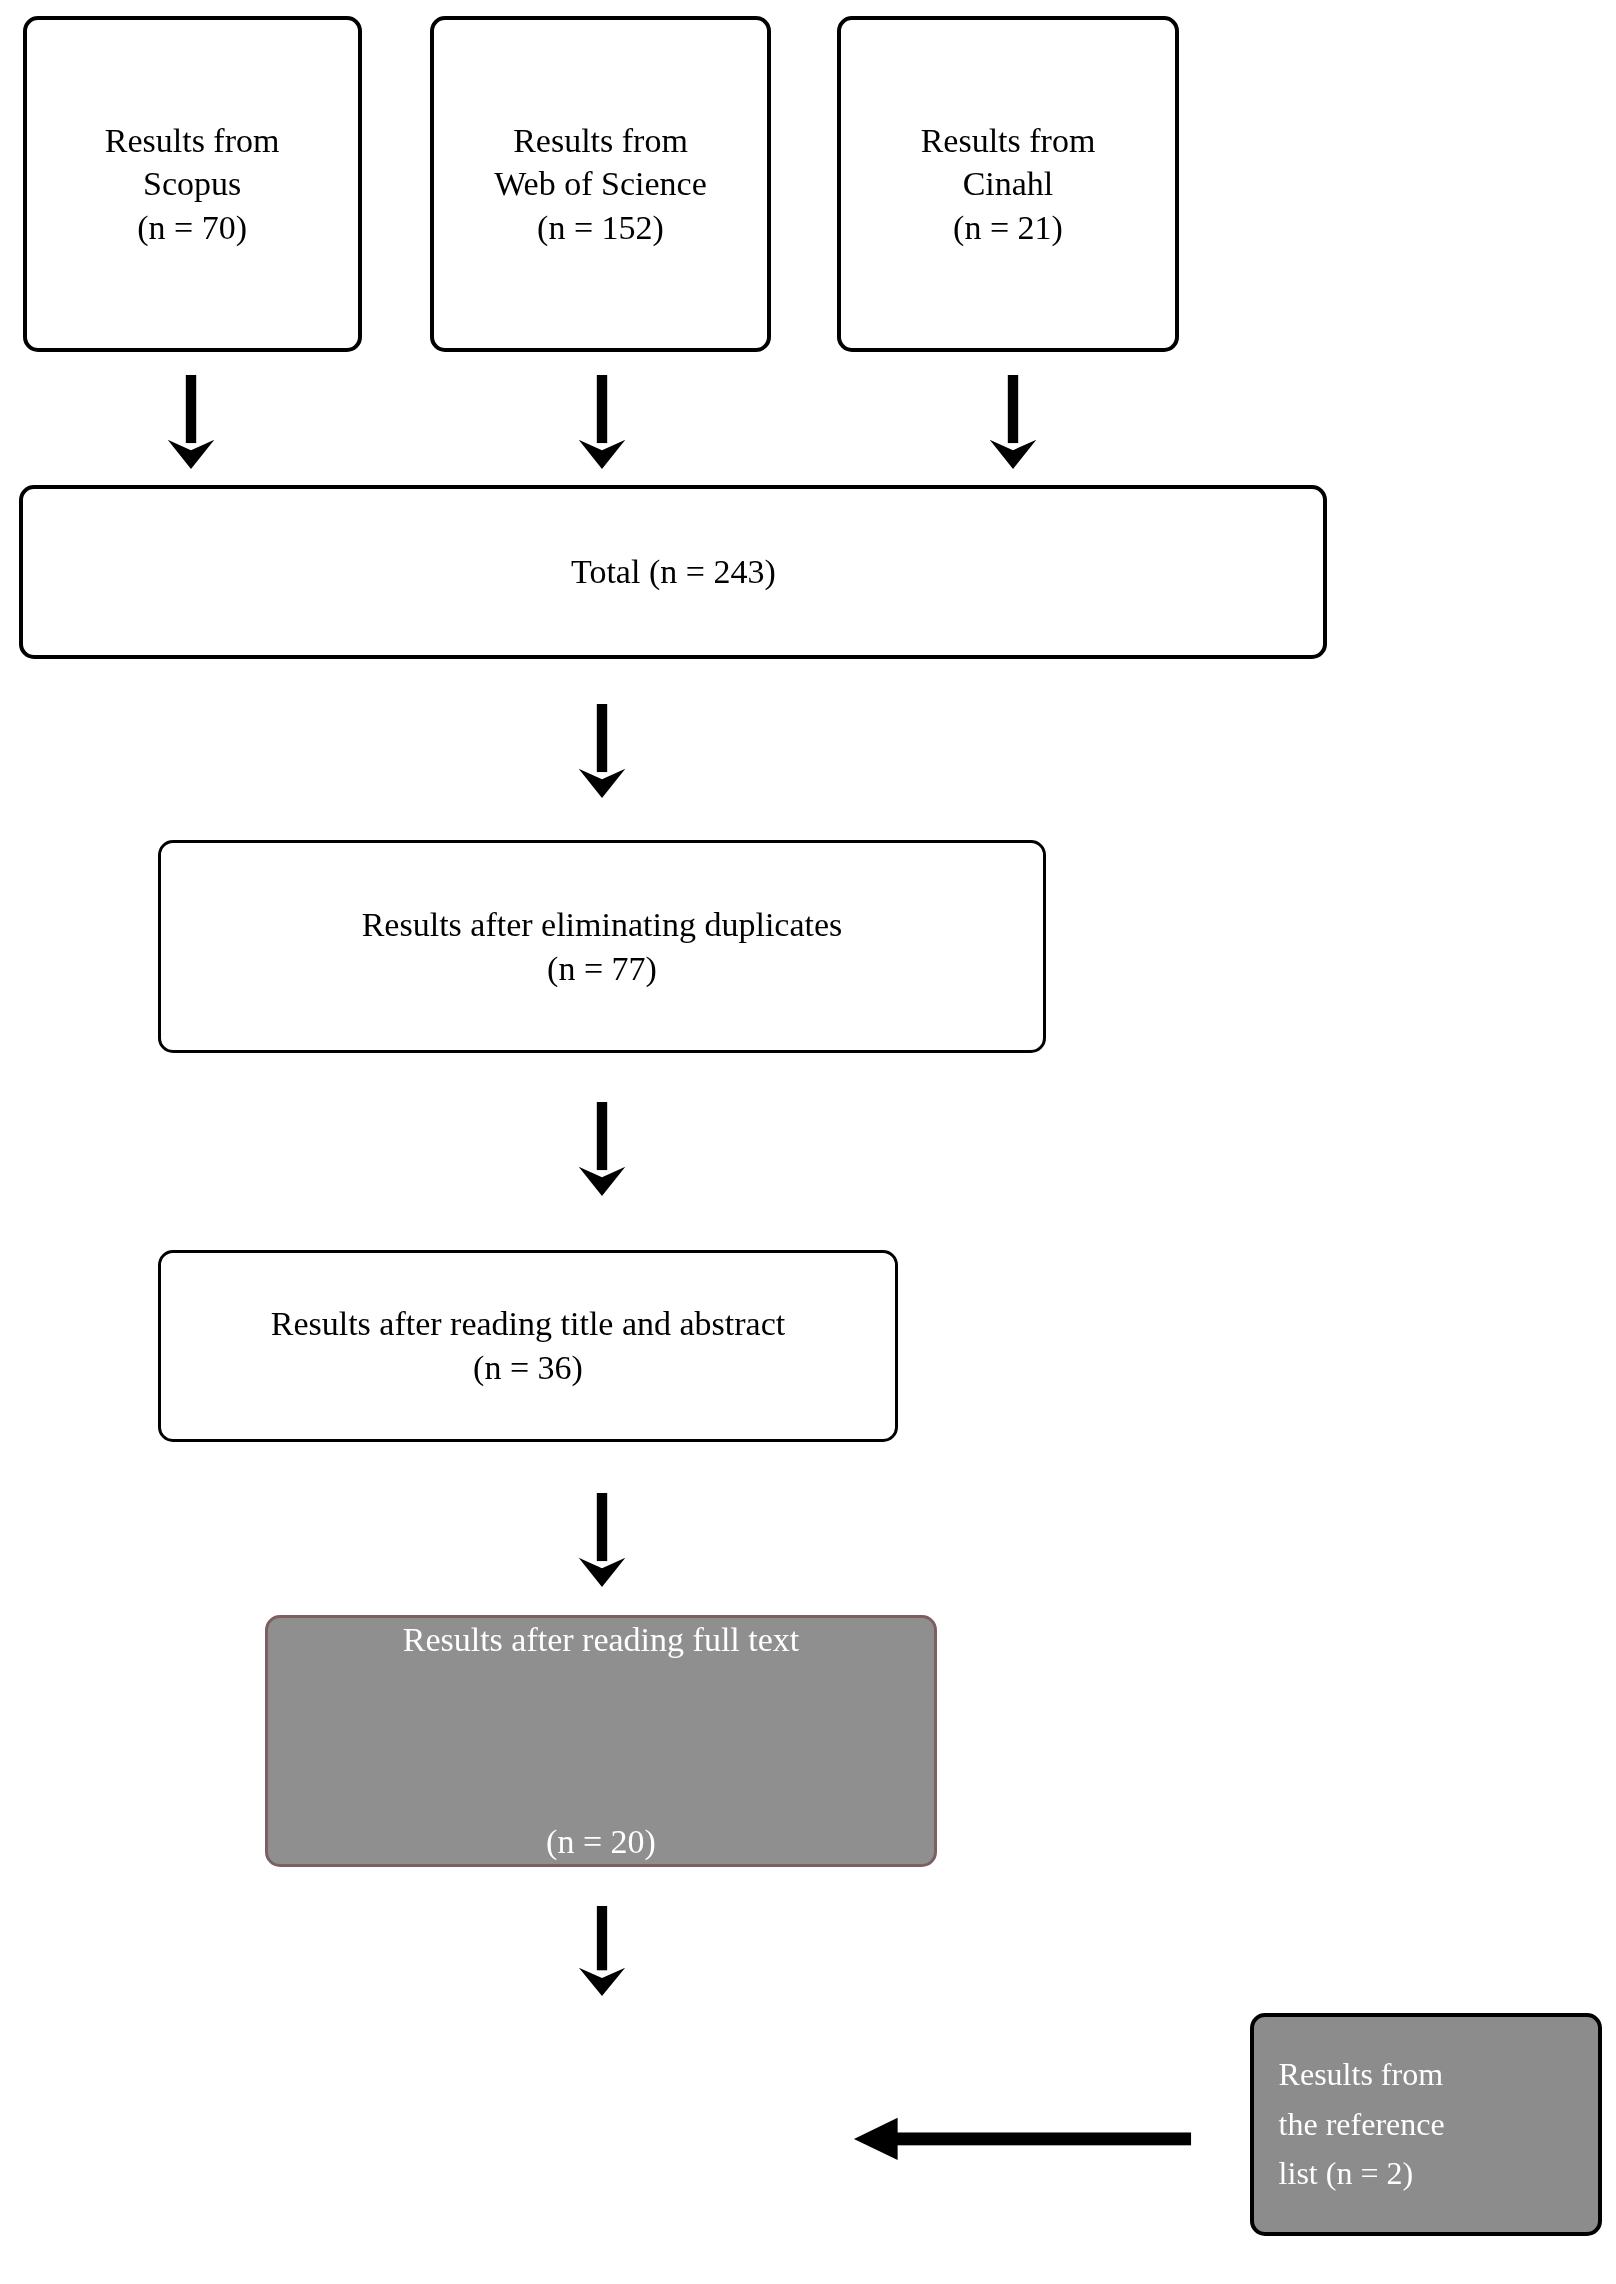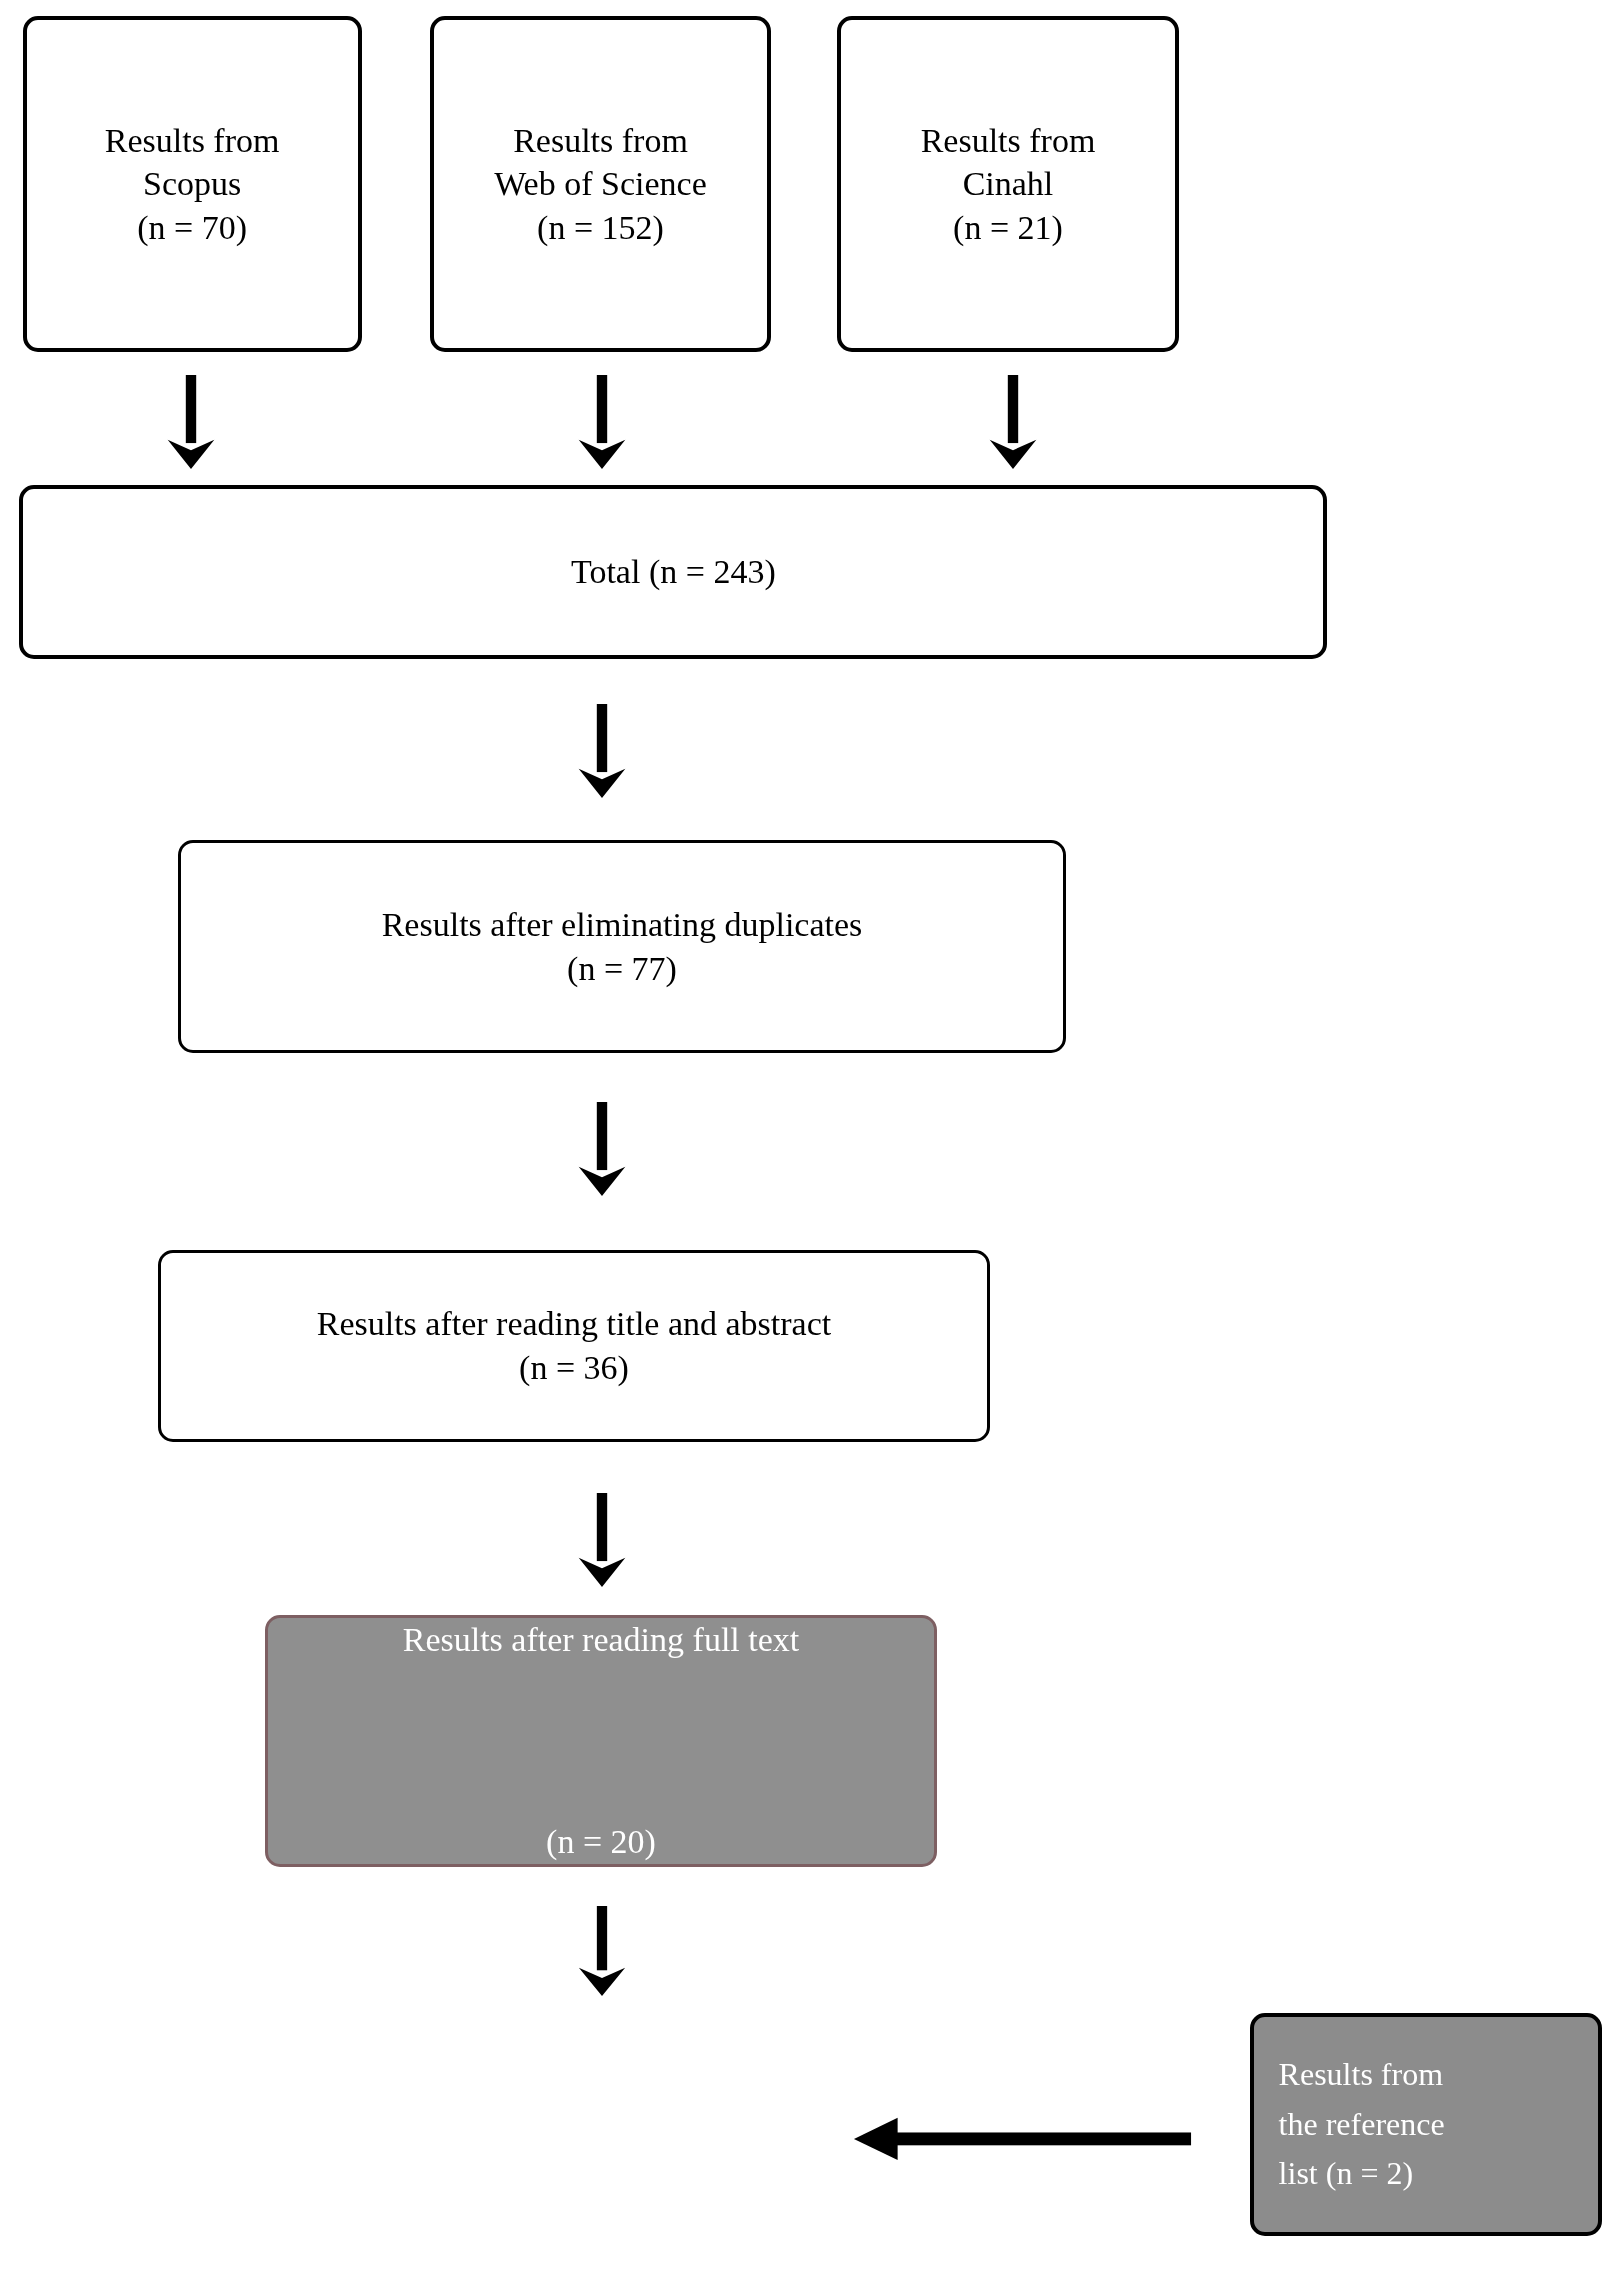--- a/index.html
+++ b/index.html
@@ -54,26 +54,25 @@
     background: #ffffff;
     font-size: 34px;
   }
 
   
   #box-duplicates {
     left: 158px; top: 840px; width: 888px; height: 213px;
     border: 3.9px solid #000000;
     background: #ffffff;
     font-size: 34px;
-    margin-left: 20px;
   }
 
   
   #box-title-abstract {
-    left: 158px; top: 1250px; width: 832px; height: 192px;
+    left: 158px; top: 1250px; width: 740px; height: 192px;
     border: 3.9px solid #000000;
     background: #ffffff;
     font-size: 34px;
   }
 
   
   #box-full-text {
     left: 265px; top: 1615px; width: 672px; height: 252px;
     border: 3.9px solid #7d5f62;
     background: #8f8f8f;

